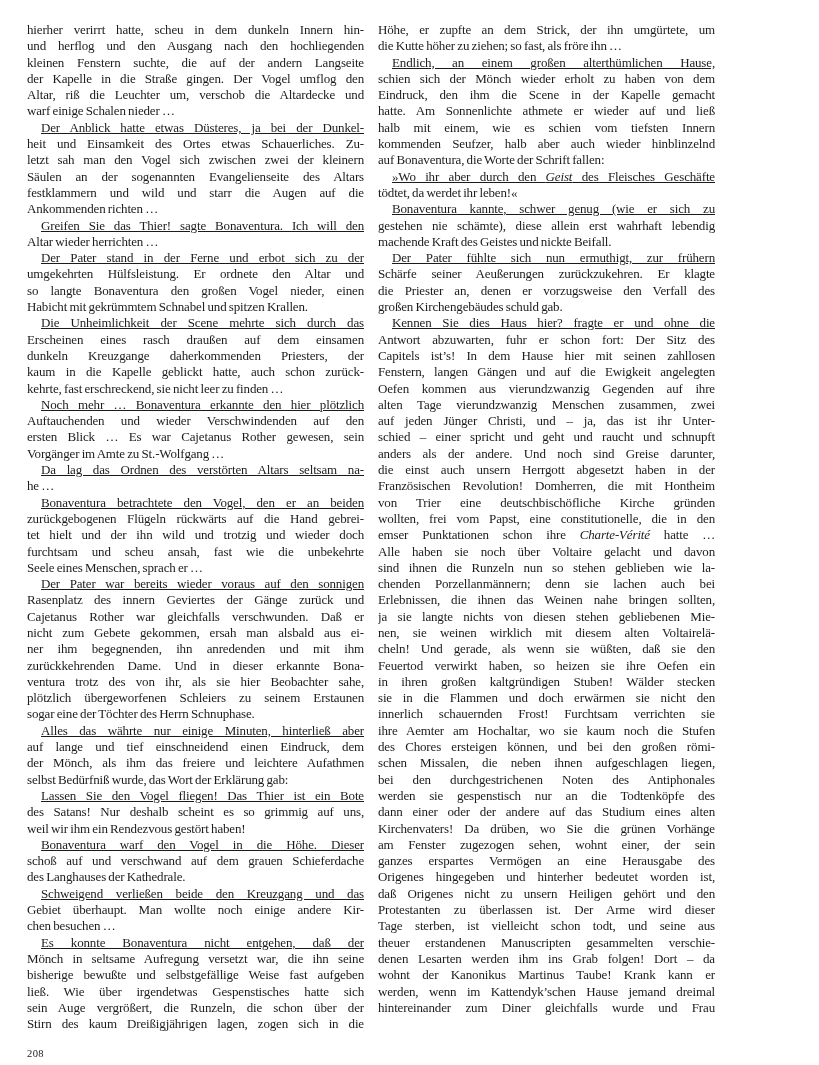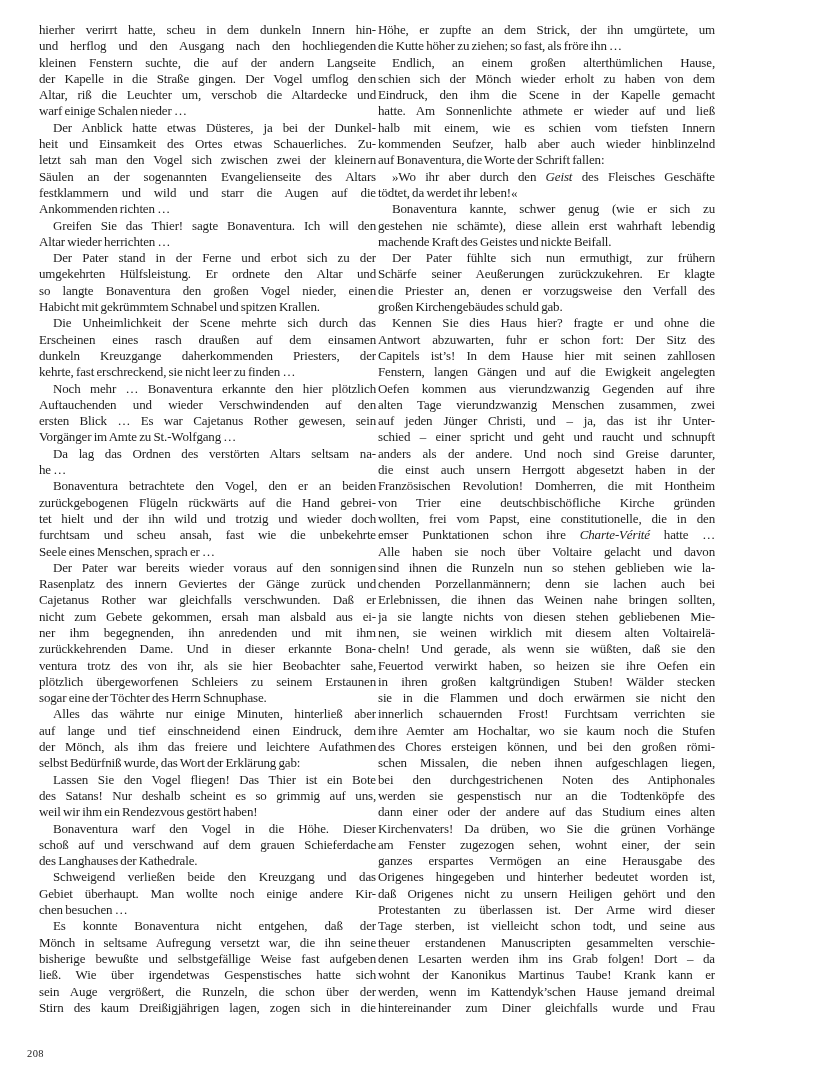--- a/index.html
+++ b/index.html
@@ -21,30 +21,30 @@
   }
   .col {
     position: absolute;
     top: 22px;
     width: 337px;
     font-size: 13px;
     line-height: 16.3px;
     letter-spacing: -0.15px;
     word-spacing: -0.8px;
   }
-  #col0 { left: 27px; margin-left: 12px; }
+  #col0 { left: 27px; }
   #col1 { left: 378px; }
   .para { margin: 0; padding: 0; }
   .line {
     text-align: justify;
     text-align-last: justify;
     height: 16.3px;
     overflow: hidden;
   }
-  .line.ind { text-indent: 14px; }
+  .line.ind { text-indent: 14px; text-decoration: underline; }
   .line.end { text-align-last: left; }
   .footer {
     position: absolute;
     left: 27px;
     top: 1048px;
     font-size: 10.5px;
     letter-spacing: 0.4px;
     color: #222222;
   }
 </style>
@@ -76,20 +76,21 @@
       <div class="para">
         <div class="line ind">Der Pater stand in der Ferne und erbot sich zu der</div>
         <div class="line">umgekehrten Hülfsleistung. Er ordnete den Altar und</div>
         <div class="line">so langte Bonaventura den großen Vogel nieder, einen</div>
         <div class="line end">Habicht mit gekrümmtem Schnabel und spitzen Krallen.</div>
       </div>
       <div class="para">
         <div class="line ind">Die Unheimlichkeit der Scene mehrte sich durch das</div>
         <div class="line">Erscheinen eines rasch draußen auf dem einsamen</div>
         <div class="line">dunkeln Kreuzgange daherkommenden Priesters, der</div>
+        <div class="line">kaum in die Kapelle geblickt hatte, auch schon zurück-</div>
         <div class="line end">kehrte, fast erschreckend, sie nicht leer zu finden …</div>
       </div>
       <div class="para">
         <div class="line ind">Noch mehr … Bonaventura erkannte den hier plötzlich</div>
         <div class="line">Auftauchenden und wieder Verschwindenden auf den</div>
         <div class="line">ersten Blick … Es war Cajetanus Rother gewesen, sein</div>
         <div class="line end">Vorgänger im Amte zu St.-Wolfgang …</div>
       </div>
       <div class="para">
         <div class="line ind">Da lag das Ordnen des verstörten Altars seltsam na-</div>

